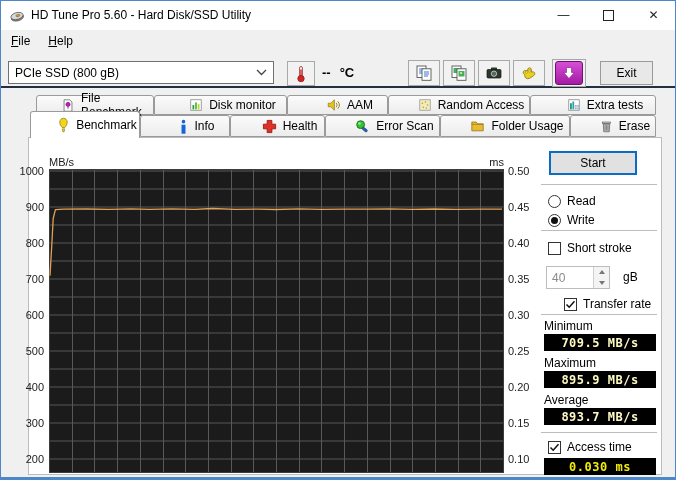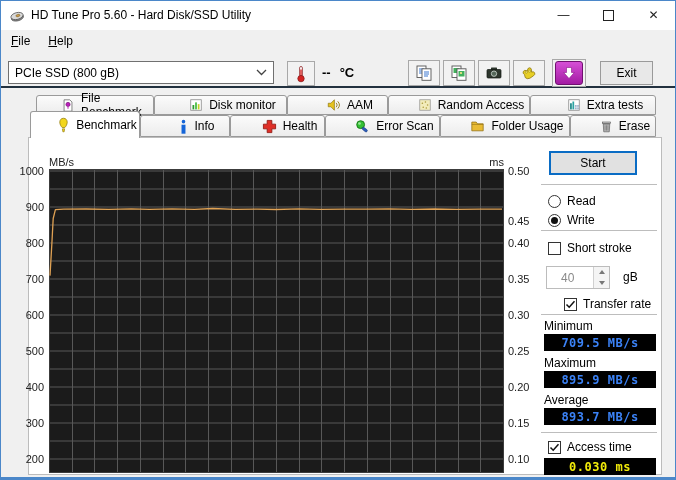--- a/index.html
+++ b/index.html
@@ -58,32 +58,32 @@
   .sep1{top:46px}.sep2{top:92px}.sep3{top:176px}.sep4{top:294px}
   .ctl-row{position:absolute;display:flex;align-items:flex-end;gap:6px;font-size:12px;}
   .radio{width:13px;height:13px;border:1px solid #333;border-radius:50%;background:#fff;box-sizing:border-box;position:relative;flex:0 0 auto;}
   .radio.checked::after{content:"";position:absolute;left:2px;top:2px;width:7px;height:7px;border-radius:50%;background:#111;}
   .checkbox{width:13px;height:13px;border:1px solid #333;background:#fff;box-sizing:border-box;display:flex;align-items:center;justify-content:center;flex:0 0 auto;}
   .row-read{left:519px;top:56px;}
   .row-write{left:519px;top:75px;}
   .row-shortstroke{left:519px;top:103px;}
   .row-transfer{left:519px;top:159px;padding-left:16px;}
   .row-access{left:519px;top:302px;}
-  .spinner{position:absolute;left:517px;top:128px;width:64px;height:23px;border:1px solid #bcbcbc;background:#fff;box-sizing:border-box;display:flex;padding-left:9px;}
+  .spinner{position:absolute;left:517px;top:128px;width:64px;height:23px;border:1px solid #bcbcbc;background:#fff;box-sizing:border-box;display:flex;}
   .spin-value{flex:1;color:#8a8a8a;font-size:12px;display:flex;align-items:center;padding-left:5px;}
   .spin-btns{width:15px;display:flex;flex-direction:column;border-left:1px solid #d0d0d0;}
   .spin-btn{flex:1;background:#f4f4f4;display:flex;align-items:center;justify-content:center;}
   .tri-up{width:0;height:0;border-left:3px solid transparent;border-right:3px solid transparent;border-bottom:4px solid #777;}
   .tri-down{width:0;height:0;border-left:3px solid transparent;border-right:3px solid transparent;border-top:4px solid #777;}
   .unit-gb{position:absolute;left:594px;top:132px;font-size:12px;}
   .stat-label{position:absolute;left:515px;font-size:12px;}
   .lab-min{top:181px}.lab-max{top:218px}.lab-avg{top:255px}
   .stat-box{position:absolute;left:515px;width:112px;height:17px;background:#000;display:flex;align-items:center;justify-content:center;font-family:"DejaVu Sans Mono",monospace;font-weight:bold;font-size:12px;letter-spacing:.5px;}
   .box-min{top:196px}.box-max{top:233px}.box-avg{top:270px}.box-access{top:320px}
-  .cyan{color:#3b82f6;} .yellow{color:#f0ea0a;}
+  .cyan{color:#fef9c3;} .yellow{color:#f0ea0a;}
 </style>
 </head>
 <body>
 
 <div class="window">
   <div class="win-border"></div>
 
   <div class="titlebar">
     <svg class="app-icon" viewBox="0 0 16 16">
       <g transform="rotate(-14 8 9)">
@@ -277,21 +277,21 @@
         <div class="tick" style="top: 98px;">800</div>
         <div class="tick" style="top: 134px;">700</div>
         <div class="tick" style="top: 170px;">600</div>
         <div class="tick" style="top: 206px;">500</div>
         <div class="tick" style="top: 242px;">400</div>
         <div class="tick" style="top: 278px;">300</div>
         <div class="tick" style="top: 314px;">200</div>
       </div>
     <div class="ticks-right">
         <div class="tick" style="top: 26px; left: 0px;">0.50</div>
-        <div class="tick" style="top: 62px; left: 0px; margin-top: 14px;">0.45</div>
+        <div class="tick" style="top: 62px; left: 0px;">0.45</div>
         <div class="tick" style="top: 98px; left: 0px;">0.40</div>
         <div class="tick" style="top: 134px; left: 0px;">0.35</div>
         <div class="tick" style="top: 170px; left: 0px;">0.30</div>
         <div class="tick" style="top: 206px; left: 0px;">0.25</div>
         <div class="tick" style="top: 242px; left: 0px;">0.20</div>
         <div class="tick" style="top: 278px; left: 0px;">0.15</div>
         <div class="tick" style="top: 314px; left: 0px;">0.10</div>
       </div>
     <div class="plot-wrap">
       <svg id="plot-svg" width="455" height="304">

